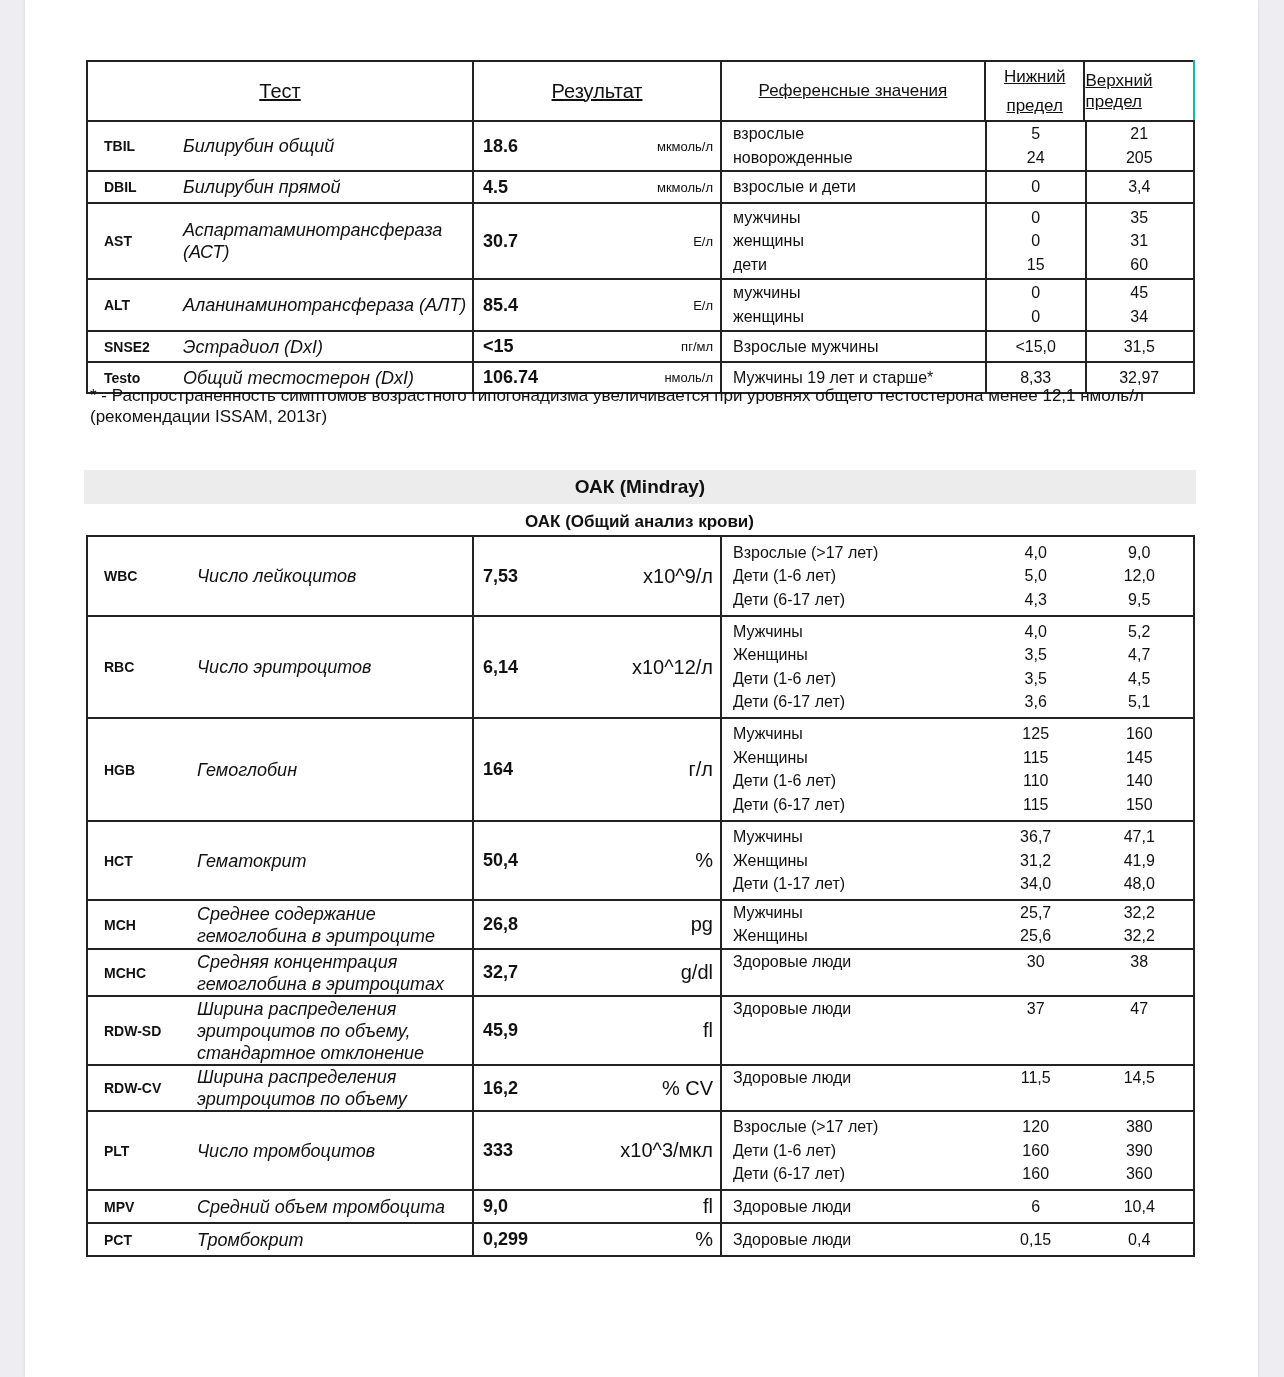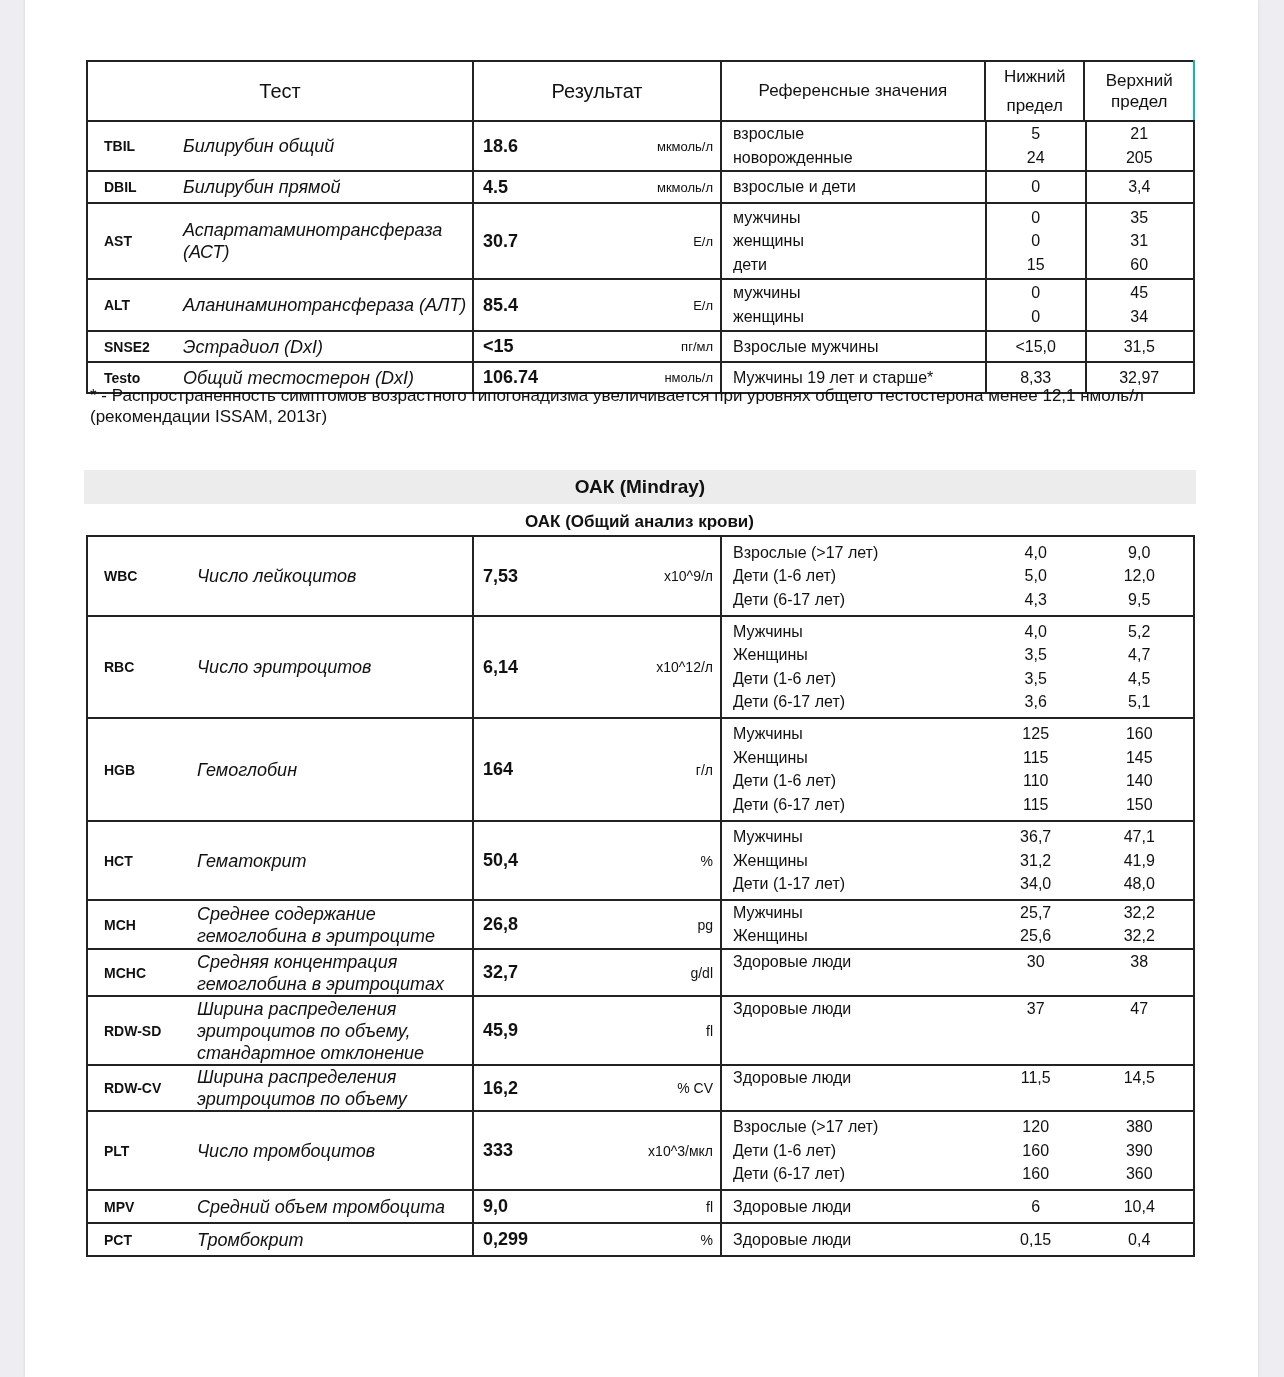--- a/index.html
+++ b/index.html
@@ -27,38 +27,38 @@
   table.lab td, table.lab th {
     border-top: 2px solid #222;
     border-bottom: 2px solid #222;
     vertical-align: middle;
     padding: 0;
   }
   table.lab td.c-code { border-left: 2px solid #222; padding-left: 16px; font-weight: bold; font-size: 14px; }
   table.lab td.c-name { font-style: italic; font-size: 18px; line-height: 22px; padding-left: 4px; }
   table.lab td.c-res { border-left: 2px solid #222; border-right: 2px solid #222; padding: 0 7px 0 9px; }
   table.lab td.c-ref { border-right: 2px solid #222; padding: 0; border-radius: 12px; }
-  table.lab th { font-weight: normal; }
+  table.lab th { font-weight: normal; text-decoration: underline; }
 
   .res-wrap { display: flex; justify-content: space-between; align-items: center; }
   .res-val { font-weight: bold; font-size: 18px; }
-  .res-unit { font-size: 14px; }
+  .res-unit { font-size: 20px; }
   .res-unit.small { font-size: 13px; }
 
   .ref-grid { width: 100%; }
   .ref-line { display: flex; height: 23.5px; align-items: center; font-size: 16px; }
   .ref-line .lbl { width: 265px; padding-left: 11px; }
   .ref-line .lo { width: 100px; text-align: center; }
   .ref-line .hi { width: 108px; text-align: center; }
 
   .hdr-test, .hdr-res { font-weight: bold; font-size: 20px; text-align: center; }
   .hdr-ref { display: flex; height: 100%; font-size: 17px; }
   .hdr-ref .lbl { width: 265px; display: flex; align-items: center; justify-content: center; border-right: 2px solid #222; }
   .hdr-ref .lo { width: 100px; display: flex; align-items: center; justify-content: center; text-align: center; line-height: 29px; border-right: 2px solid #222; }
-  .hdr-ref .hi { width: 108px; display: flex; align-items: center; justify-content: center; text-align: center; line-height: 21px; }
+  .hdr-ref .hi { width: 108px; display: flex; align-items: center; justify-content: center; text-align: left; line-height: 21px; }
 
   
   .t1 .ref-line .lo, .t1 .ref-line .hi { }
   .t1-sep-lo { position: absolute; top: 0; bottom: 0; width: 2px; background: #222; }
 
   .footnote {
     left: 65px; top: 385px; width: 1100px;
     font-size: 17px; line-height: 21px;
   }
   .band {

